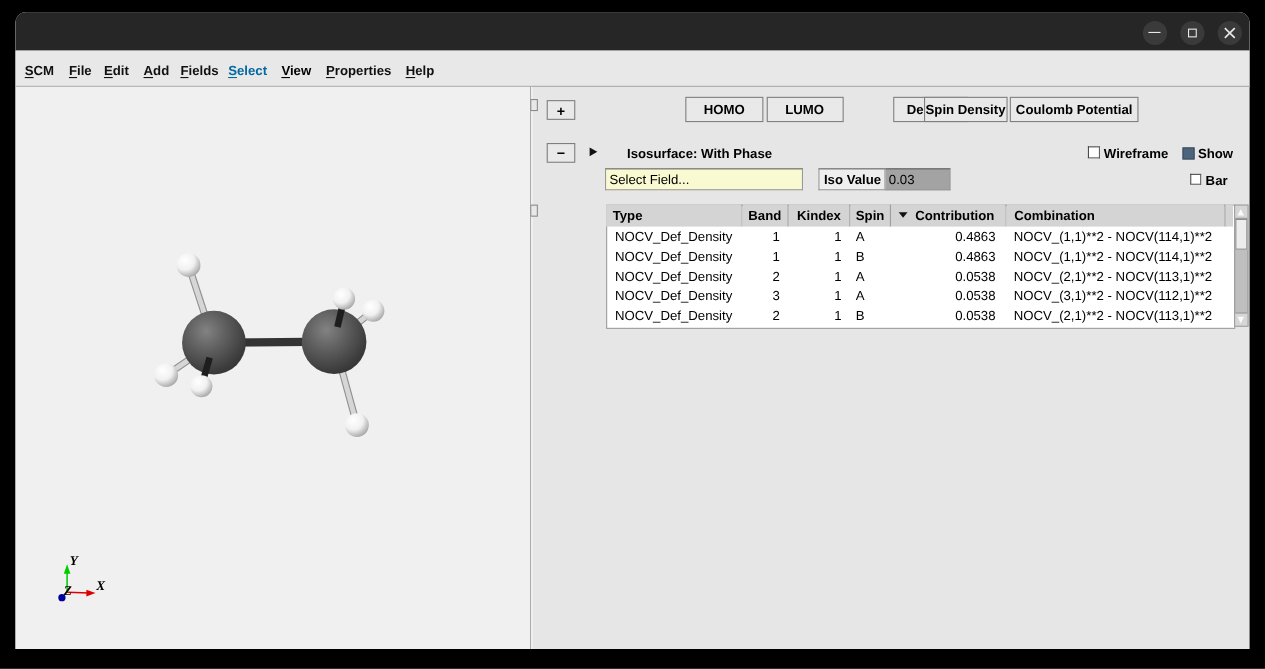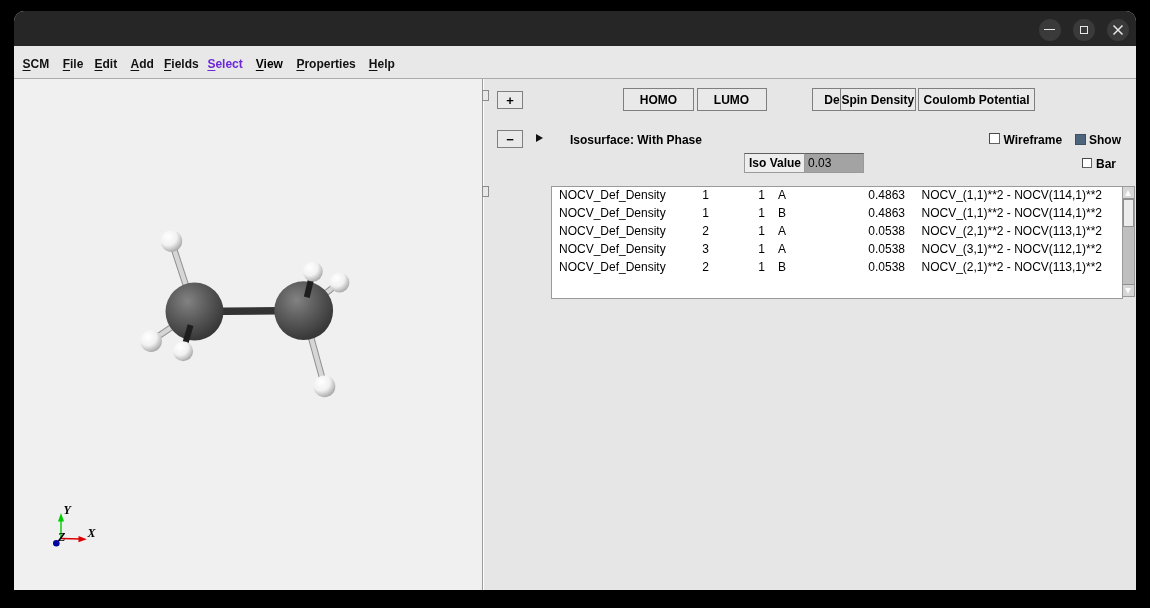--- a/index.html
+++ b/index.html
@@ -24,21 +24,21 @@
   <svg class="abs" style="left:1098px;top:12.5px" width="12" height="12">
       <path d="M1.5 1.5 L10.5 10.5 M10.5 1.5 L1.5 10.5" stroke="#e8e8e8" stroke-width="1.5"></path>
     </svg>
 
   <div class="abs" style="left:0;top:35px;width:100%;height:33px;background:#e8e8e8;border-bottom:1px solid #aaaaaa;box-sizing:border-box"></div>
   <div class="abs b" style="top:37px;height:32px;line-height:32px;font-size:12px;color:#111;left:8.5px"><span class="u">S</span>CM</div>
   <div class="abs b" style="top:37px;height:32px;line-height:32px;font-size:12px;color:#111;left:48.7px"><span class="u">F</span>ile</div>
   <div class="abs b" style="top:37px;height:32px;line-height:32px;font-size:12px;color:#111;left:80.5px"><span class="u">E</span>dit</div>
   <div class="abs b" style="top:37px;height:32px;line-height:32px;font-size:12px;color:#111;left:116.5px"><span class="u">A</span>dd</div>
   <div class="abs b" style="top:37px;height:32px;line-height:32px;font-size:12px;color:#111;left:150px"><span class="u">F</span>ields</div>
-  <div class="abs b" style="top:37px;height:32px;line-height:32px;font-size:12px;color:#6d28d9;left:193.4px"><span class="u">S</span>elect</div>
+  <div class="abs b" style="top:37px;height:32px;line-height:32px;font-size:12px;color:#0369a1;left:193.4px"><span class="u">S</span>elect</div>
   <div class="abs b" style="top:37px;height:32px;line-height:32px;font-size:12px;color:#000000;left:241.8px"><span class="u">V</span>iew</div>
   <div class="abs b" style="top:37px;height:32px;line-height:32px;font-size:12px;color:#111;left:282.4px"><span class="u">P</span>roperties</div>
   <div class="abs b" style="top:37px;height:32px;line-height:32px;font-size:12px;color:#111;left:354.8px"><span class="u">H</span>elp</div>
 
   <div class="abs" style="left:0;top:68px;width:468px;height:511px;background:#f0f0f0"></div>
 
   <div class="abs" style="left:468px;top:68px;width:1px;height:511px;background:#9b9b9b"></div>
   <div class="abs" style="left:469px;top:68px;width:1px;height:511px;background:#fdfdfd"></div>
 
   <div class="abs" style="left:467.5px;top:79px;width:7px;height:11px;background:#e8e8e8;border:1px solid #8b8b8b;box-sizing:border-box"></div>
@@ -109,37 +109,47 @@
   <div class="btn" style="left:904px;top:77px;width:117px;height:23px">Coulomb Potential</div>
 
   <div class="abs" style="left:521.5px;top:123px;width:0;height:0;border-left:7px solid #111;border-top:4.5px solid transparent;border-bottom:4.5px solid transparent"></div>
   <div class="lbl" style="left:556px;top:122px">Isosurface: With Phase</div>
 
   <div class="cb" style="left:975px;top:122px"></div>
   <div class="lbl" style="left:989.5px;top:122px">Wireframe</div>
   <div class="cb" style="left:1061px;top:122.5px;background:#4d657c;border-color:#3d4f60"></div>
   <div class="lbl" style="left:1075px;top:122px">Show</div>
 
+  <div class="abs" style="left:536px;top:142px;width:180px;height:20px;background:#fafad2;border:1px solid #9a9a9a;border-top-color:#5f5f5f;box-sizing:border-box;font-size:12px;line-height:18px;padding-left:3px;color:#000">Select Field...</div>
   <div class="abs" style="left:730px;top:142px;width:61px;height:20px;background:#eeeeee;border:1px solid #9a9a9a;border-top-color:#5f5f5f;box-sizing:border-box;font-size:12px;font-weight:bold;line-height:18px;padding-left:4px;color:#000">Iso Value</div>
   <div class="abs" style="left:791px;top:142px;width:59px;height:20px;background:#a3a3a3;border:1px solid #9a9a9a;border-top-color:#5f5f5f;border-left:none;box-sizing:border-box;font-size:12px;line-height:18px;padding-left:3px;color:#000">0.03</div>
   <div class="cb" style="left:1068px;top:146.5px;width:10px;height:10px"></div>
   <div class="lbl" style="left:1082px;top:146px">Bar</div>
 
   <div class="abs" style="left:536.5px;top:174.5px;width:570.5px;height:111.5px;background:#ffffff;border:1px solid #9a9a9a"></div>
   <table class="abs" style="left:537px;top:175px">
     <colgroup>
         <col style="width:123px">
         <col style="width:42.5px">
         <col style="width:56px">
         <col style="width:37px">
         <col style="width:104.5px">
         <col style="width:199px">
         <col style="width:8px">
       </colgroup>
     <tbody>
+        <tr style="height:19.5px;background:#d4d4d4">
+      <th style="text-align:left;padding-left:6px;border-right:1px solid #9e9e9e;font-size:12px">Type</th>
+      <th style="border-right:1px solid #9e9e9e;font-size:12px">Band</th>
+      <th style="border-right:1px solid #9e9e9e;font-size:12px">Kindex</th>
+      <th style="border-right:1px solid #9e9e9e;font-size:12px">Spin</th>
+      <th style="text-align:left;border-right:1px solid #9e9e9e;font-size:12px"><span style="display:inline-block;margin-left:7px;width:0;height:0;border-top:5px solid #111;border-left:4.5px solid transparent;border-right:4.5px solid transparent;vertical-align:2px"></span><span style="margin-left:7px">Contribution</span></th>
+      <th style="text-align:left;padding-left:7.5px;border-right:1px solid #9e9e9e;font-size:12px">Combination</th>
+      <th></th>
+    </tr>
     <tr style="height:18.1px">
           <td style="padding-left:8px">NOCV_Def_Density</td>
           <td style="text-align:right;padding-right:7.5px">1</td>
           <td style="text-align:right;padding-right:7.5px">1</td>
           <td style="padding-left:5.5px">A</td>
           <td style="text-align:right;padding-right:9px">0.4863</td>
           <td style="padding-left:7.5px">NOCV_(1,1)**2 - NOCV(114,1)**2</td>
           <td></td>
         </tr>
     <tr style="height:18.1px">

